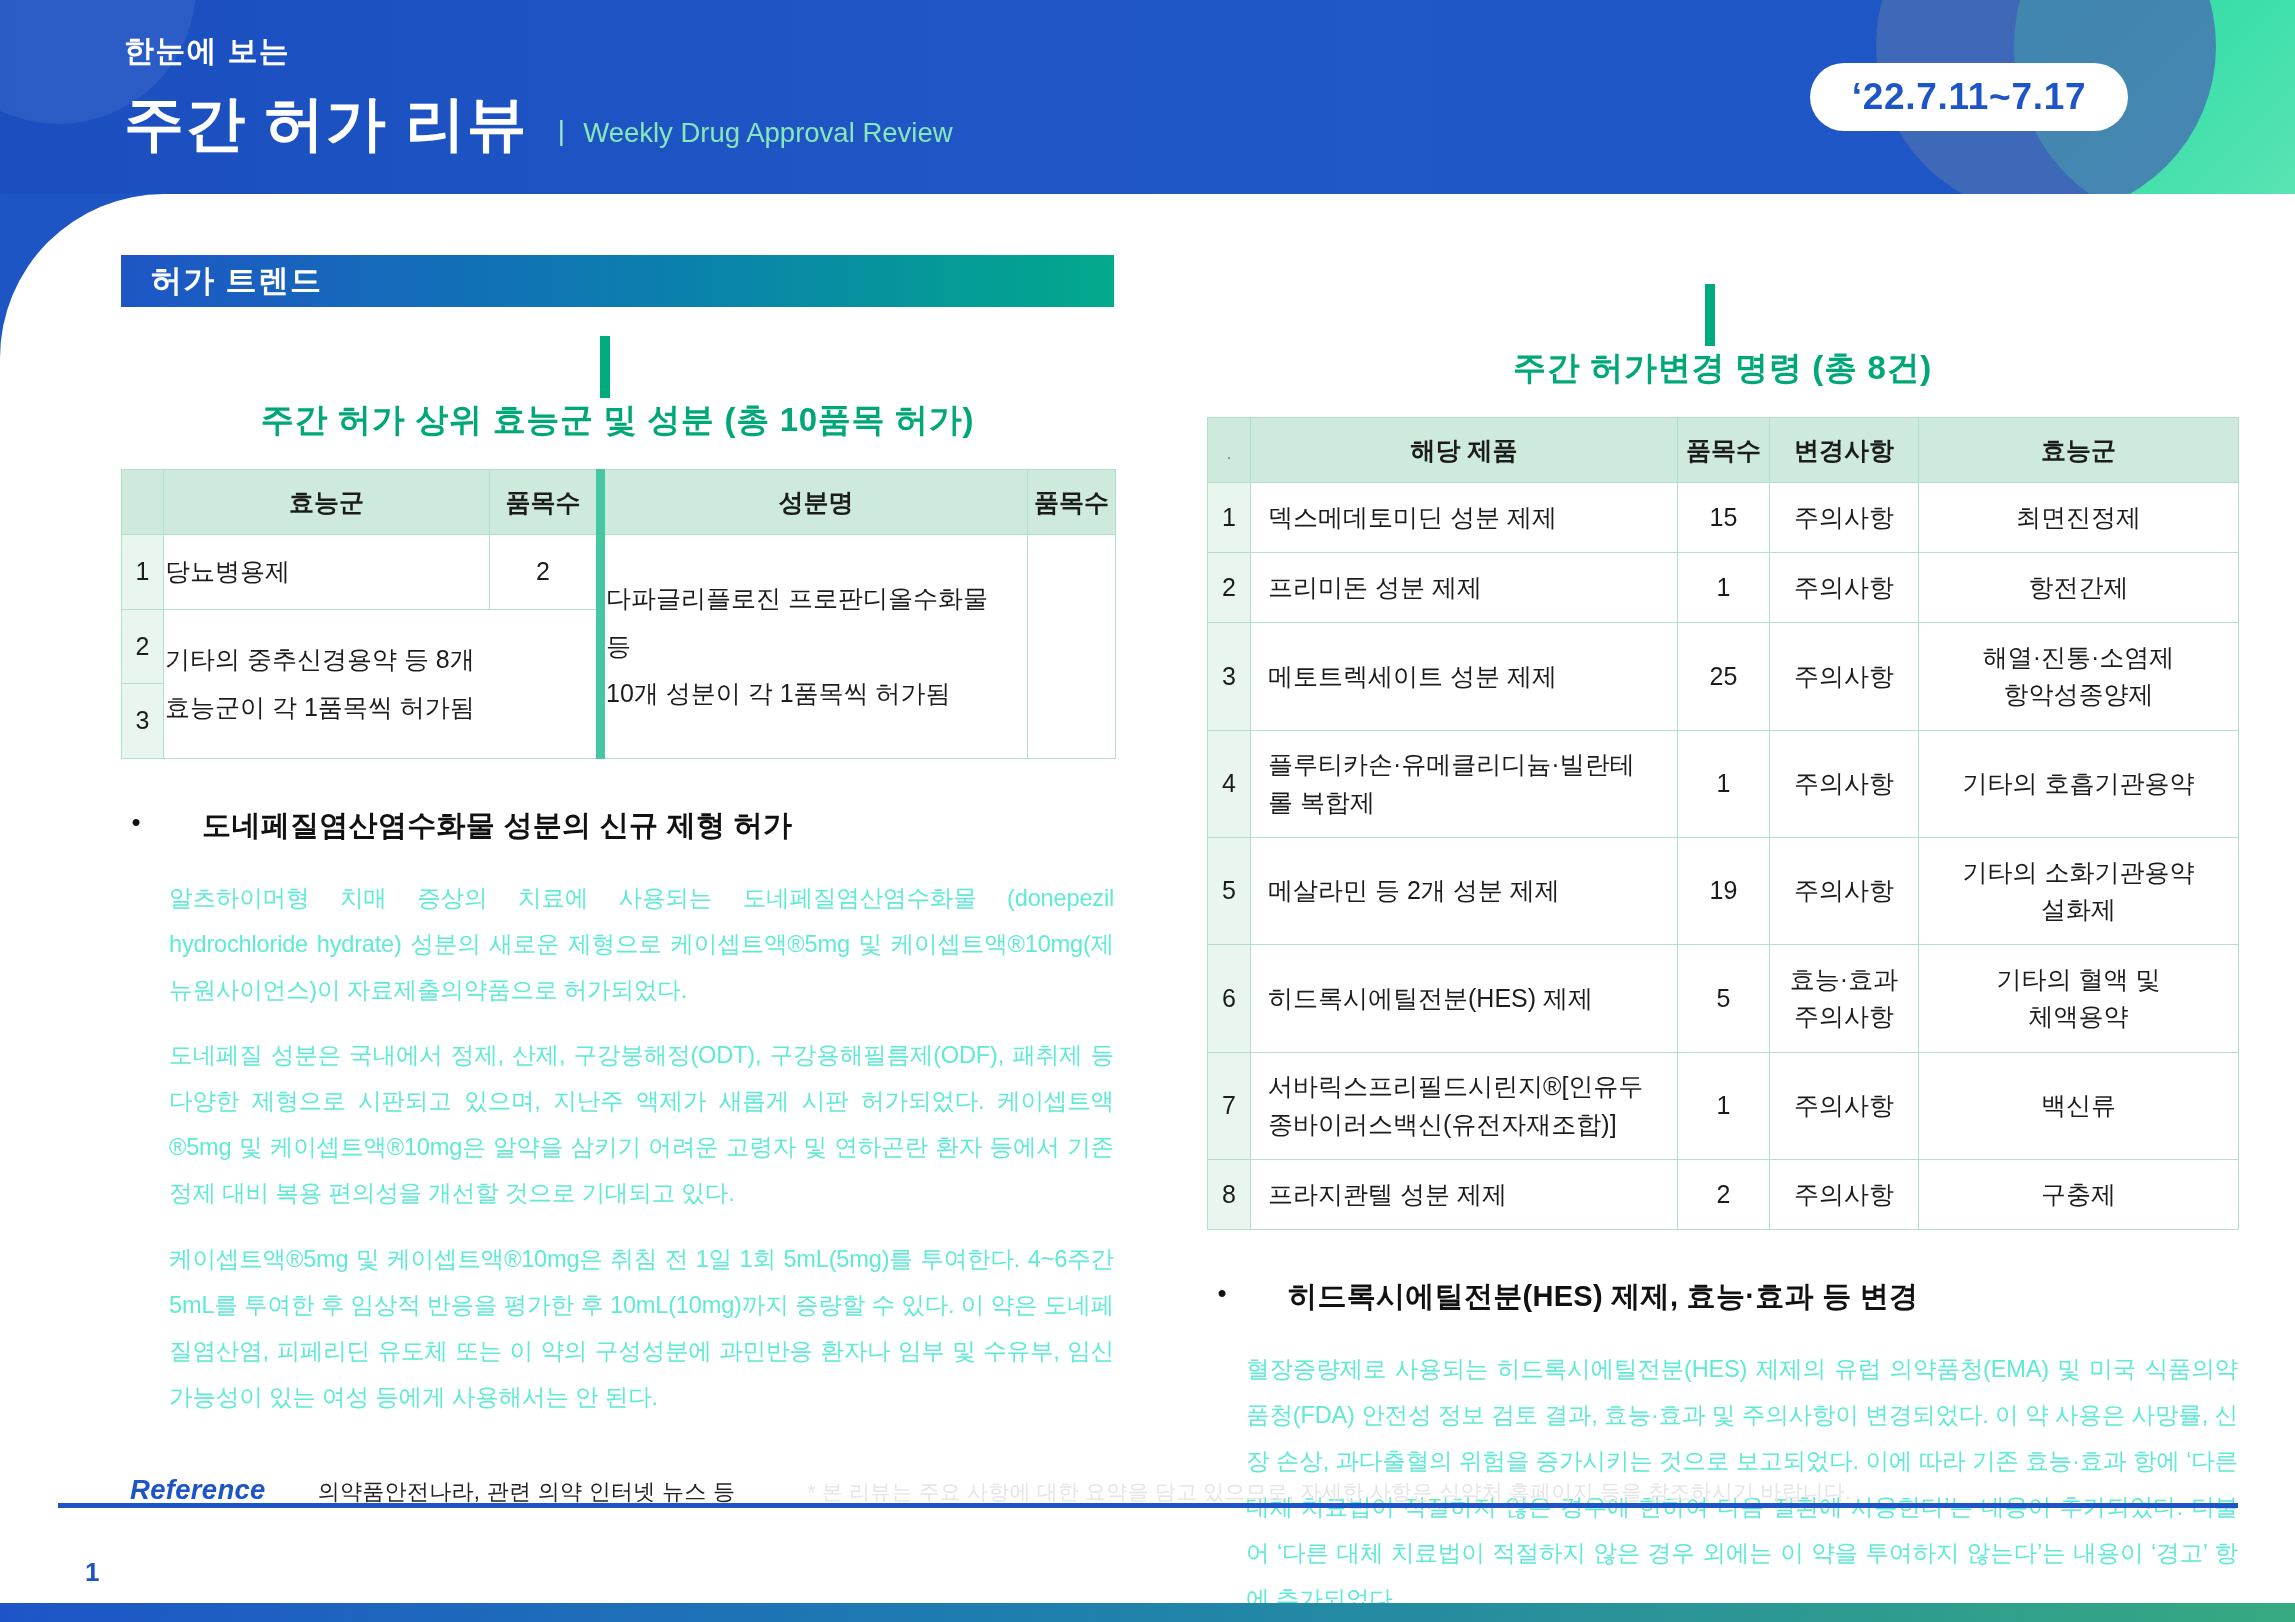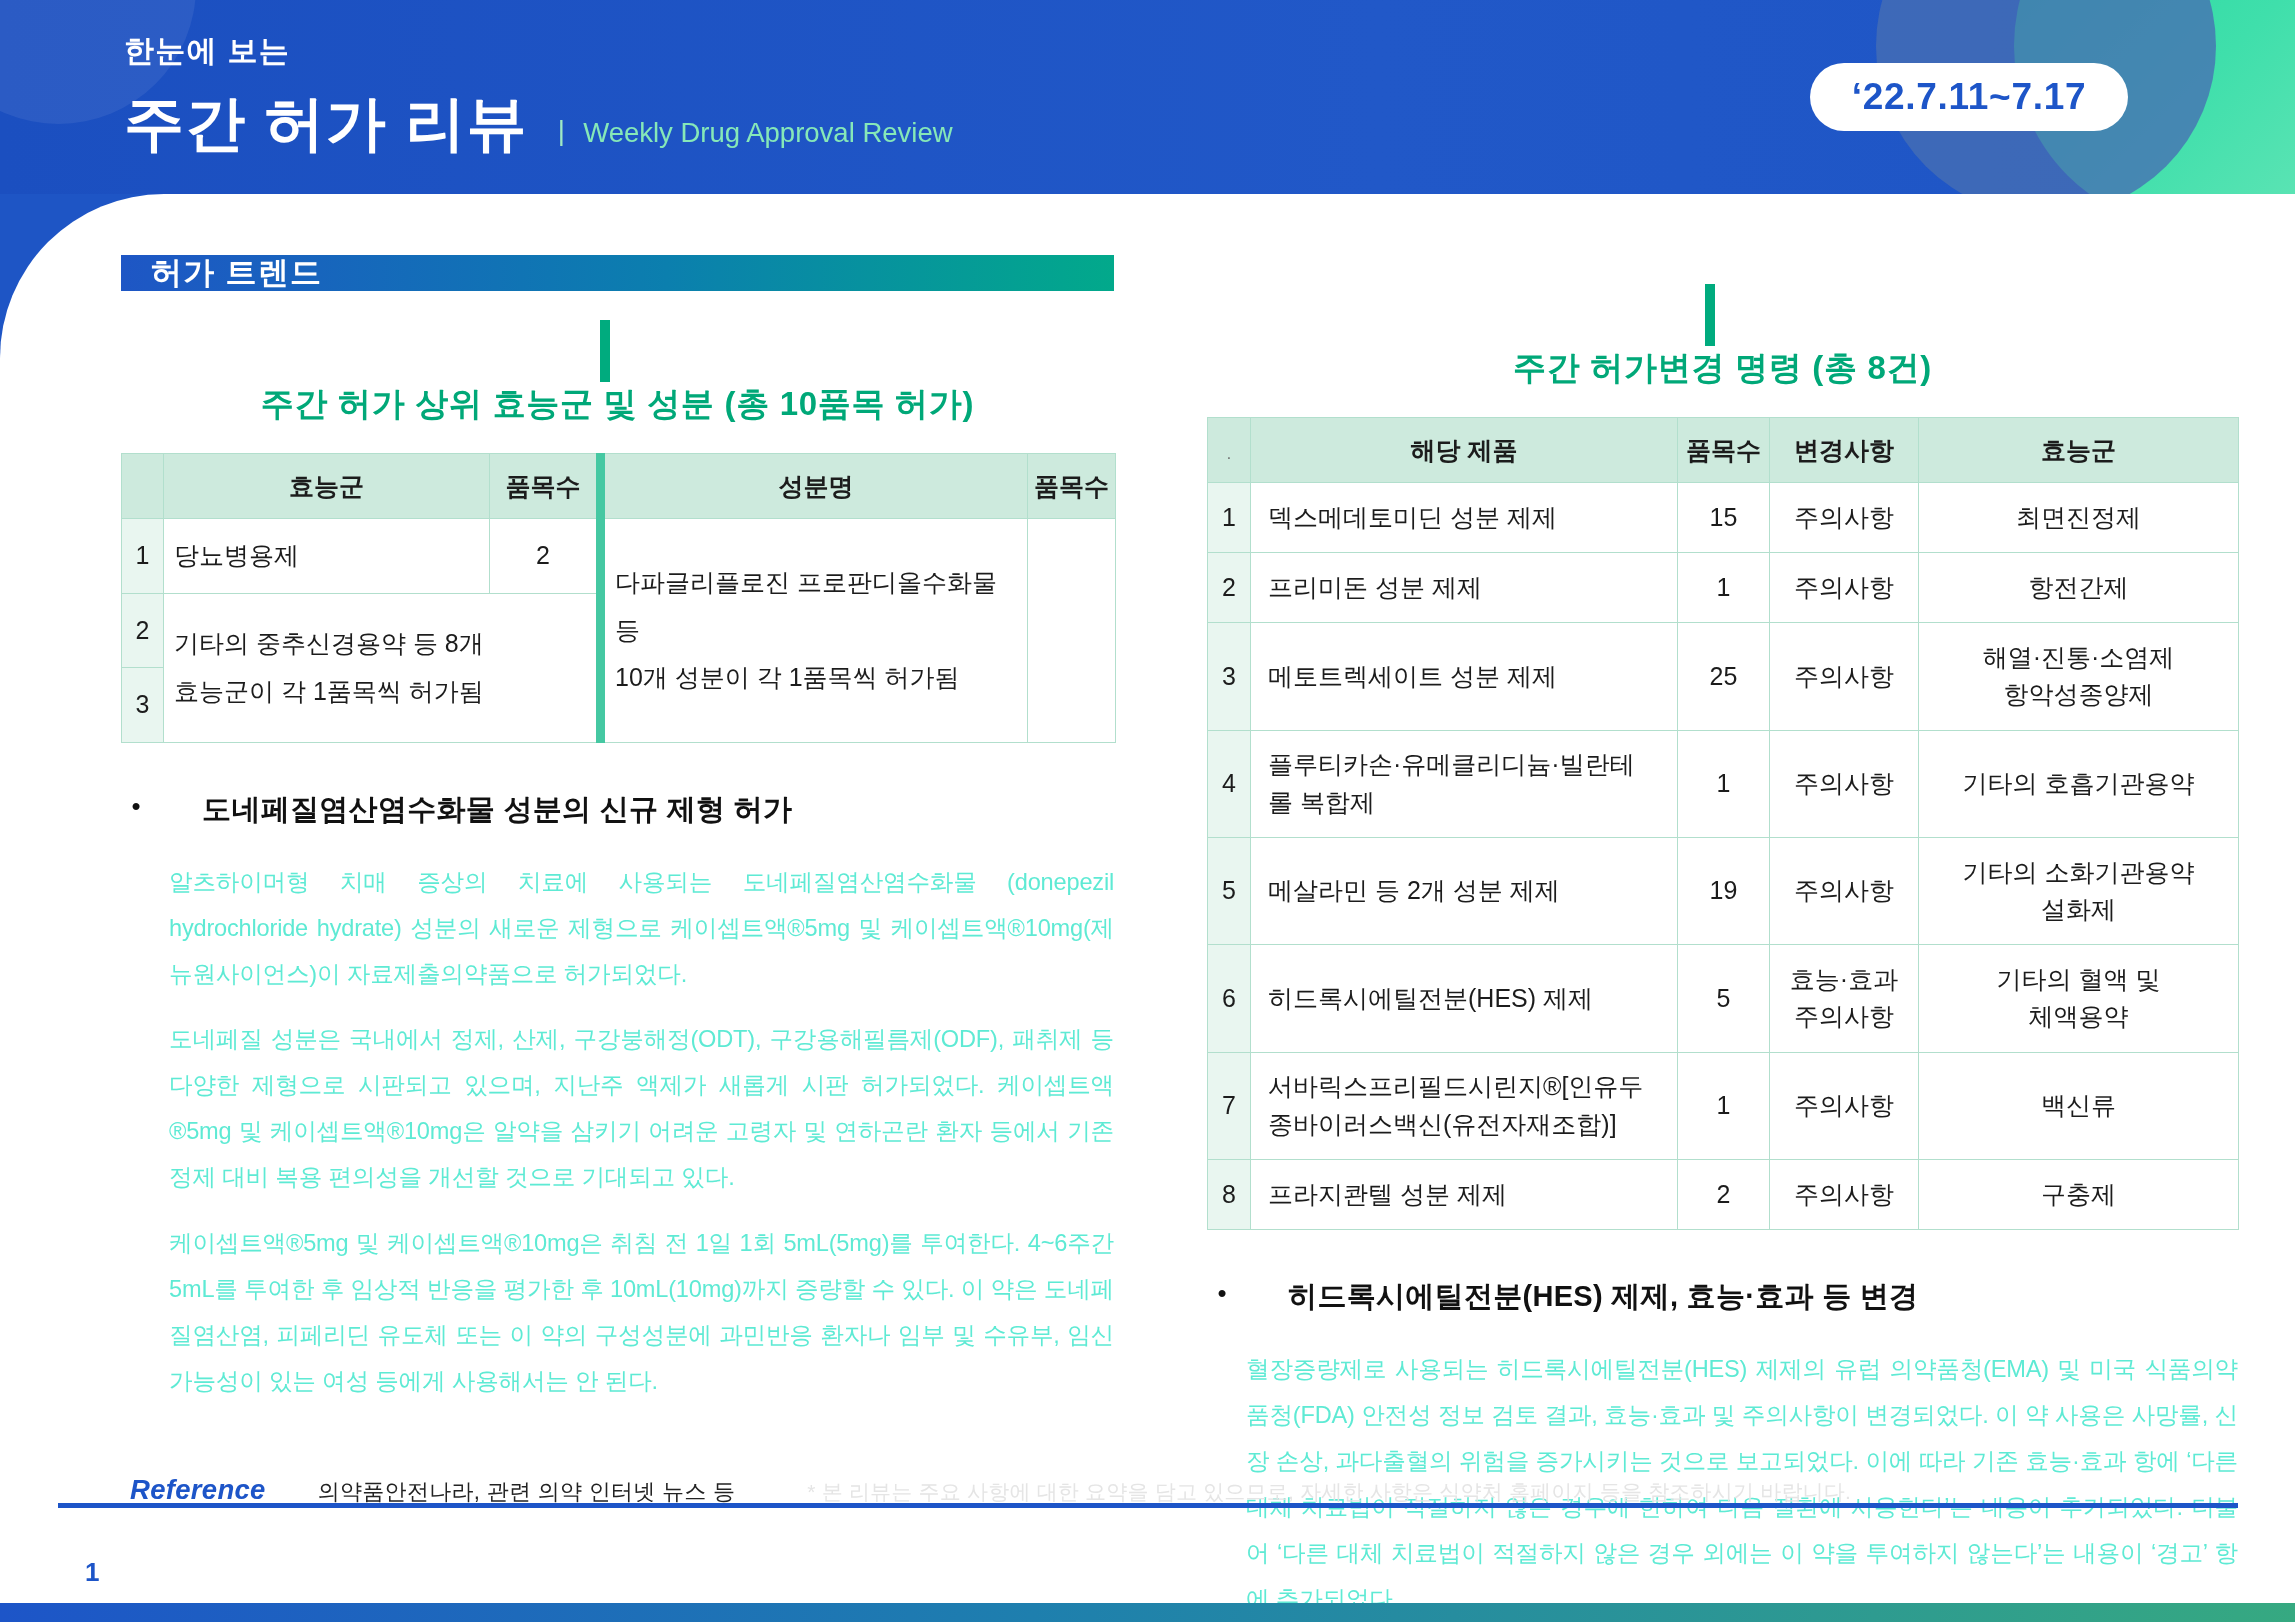--- a/index.html
+++ b/index.html
@@ -28,34 +28,34 @@
 
   
   .sheet{position:absolute;top:194px;left:0;width:2295px;height:1409px;background:#ffffff;border-top-left-radius:164px;}
   .bottom-bar{position:absolute;left:0;top:1603px;width:2295px;height:19.6px;background:linear-gradient(90deg,#1d55c8 0%,#1e7fae 45%,#36a981 100%);}
 
   
   .col{position:absolute;top:255px;}
   .col-left{left:121px;width:993px;}
   .col-right{left:1207px;width:1031px;}
 
-  .section-band{height:36px;background:linear-gradient(90deg,#1e56c5 0%,#0b7fae 55%,#02a98b 100%);display:flex;align-items:center;}
+  .section-band{height:52px;background:linear-gradient(90deg,#1e56c5 0%,#0b7fae 55%,#02a98b 100%);display:flex;align-items:center;}
   .section-band span{color:#fff;font-size:31px;font-weight:800;padding-left:30px;letter-spacing:1.3px;}
 
   .subsection{display:flex;align-items:center;margin-top:29px;margin-bottom:26px;flex-direction:column;}
   .subsection .bar{width:9.2px;height:62px;background:#00ab7e;margin-right:25px;flex:0 0 auto;}
   .subsection .txt{color:#00a878;font-size:33px;font-weight:800;letter-spacing:0.7px;}
 
   
   table{border-collapse:collapse;width:100%;table-layout:fixed;}
   th,td{border:1.3px solid #b2dfcd;font-size:25px;color:#1c1c1c;padding:13px 7.9px;}
   th{background:#cdeadd;font-weight:700;text-align:center;padding:15.7px 5.2px;}
   td.numcol,th.numcol{background:#e9f6f0;text-align:center;width:42px;padding-left:2.6px;padding-right:2.6px;}
   th.numcol{background:#cdeadd;}
-  td.tleft{text-align:left;padding-left:10px;}
+  td.tleft{text-align:left;padding-left:1px;}
   td.tcenter,td.ccell{text-align:center;}
   .pre{white-space:pre-line;line-height:1.85;}
   .divcol{border-left:9.2px solid #45c8a2 !important;}
   .corner-dot{color:#6b6b6b;font-size:15.7px;font-weight:400;line-height:1;}
   .rtable td{line-height:1.5;padding:15.7px 6.5px;}
   .rtable td.prod{text-align:left;padding-left:17px;white-space:pre-line;}
   .ltable td{line-height:1.9;}
 
   
   .bullet-title{display:flex;align-items:flex-start;margin-top:47px;margin-bottom:29px;}

